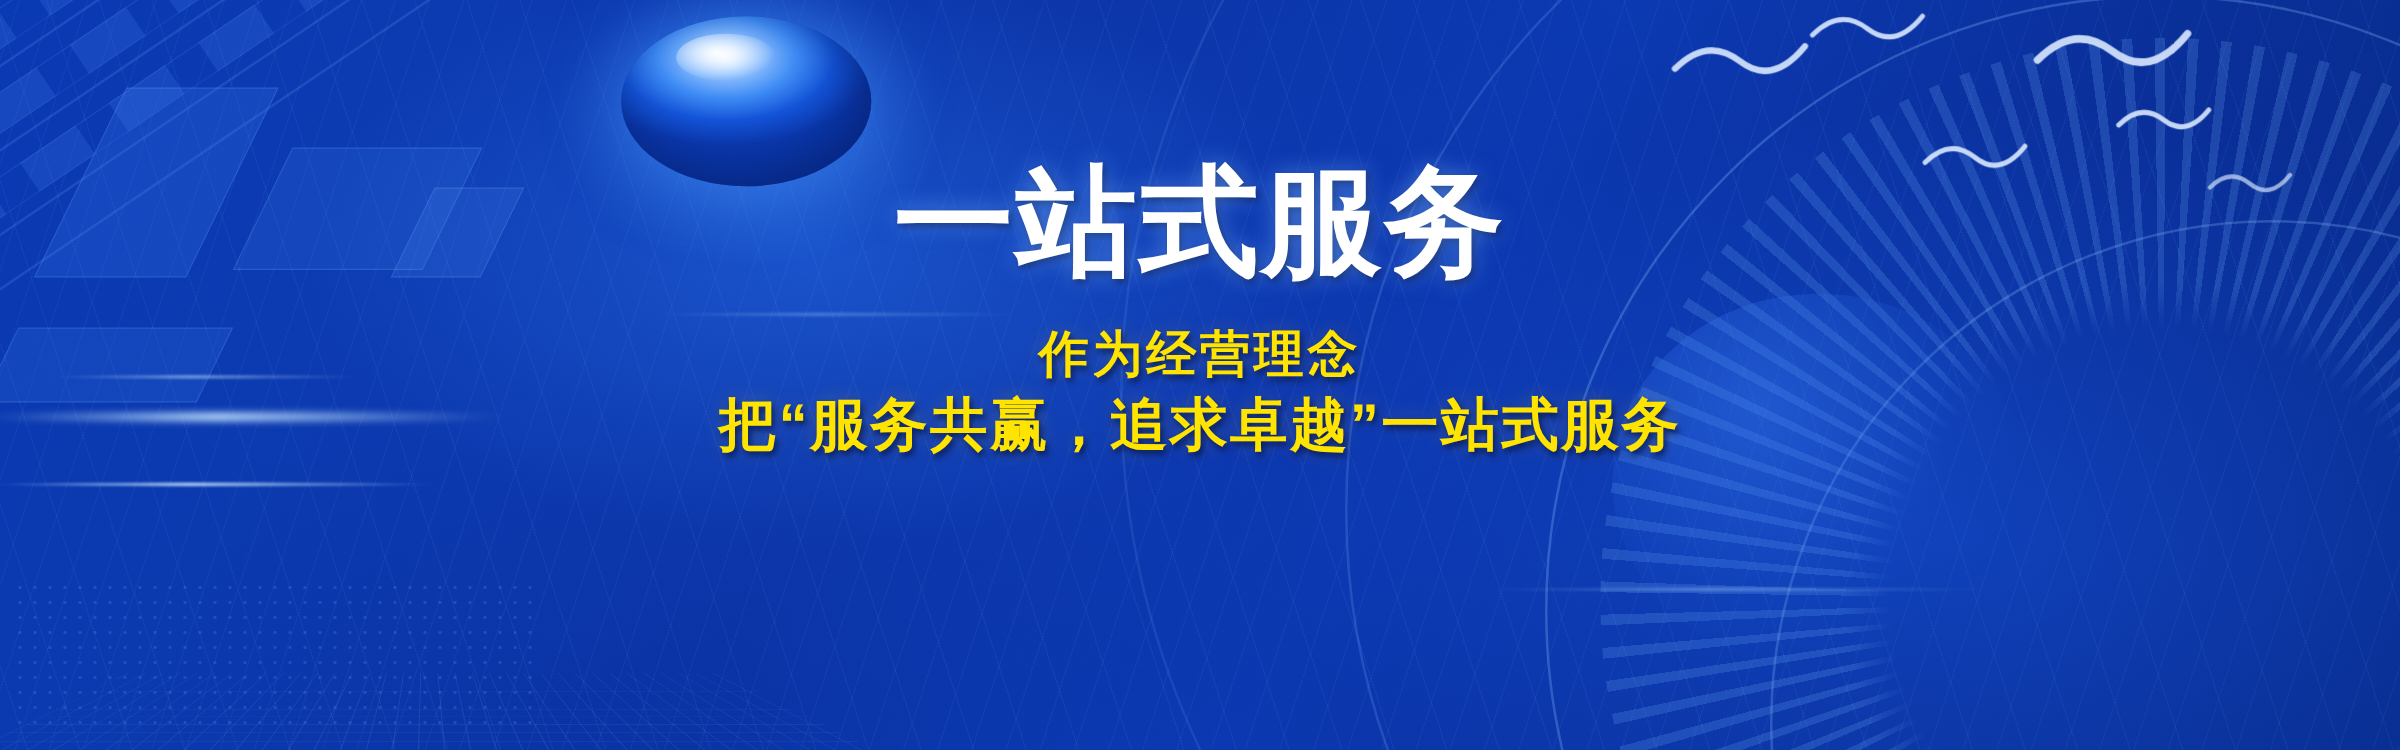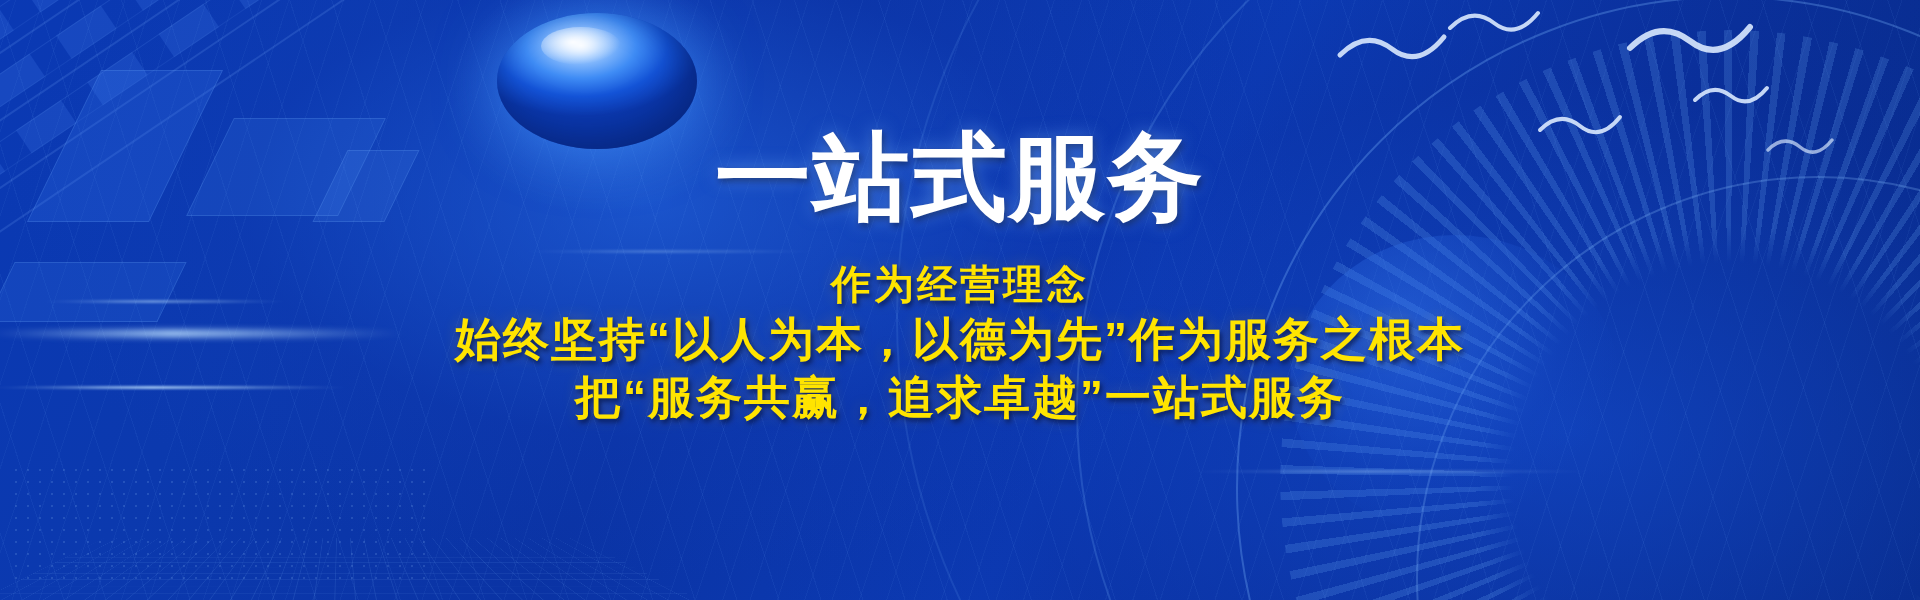--- a/index.html
+++ b/index.html
@@ -208,18 +208,17 @@
   </div>
 
   <div class="content">
 
     <div class="headline">
       <span class="hl-white">一站式服务</span>
     </div>
 
     <div class="subtitle">
       <span class="sub-line l1">作为经营理念</span>
-      <span class="sub-line l2">始终坚持“以人为本，以德为先”作为服务之根本</span>
       <span class="sub-line l3">把“服务共赢，追求卓越”一站式服务</span>
     </div>
 
   </div>
 </div>
 
 </body></html>

